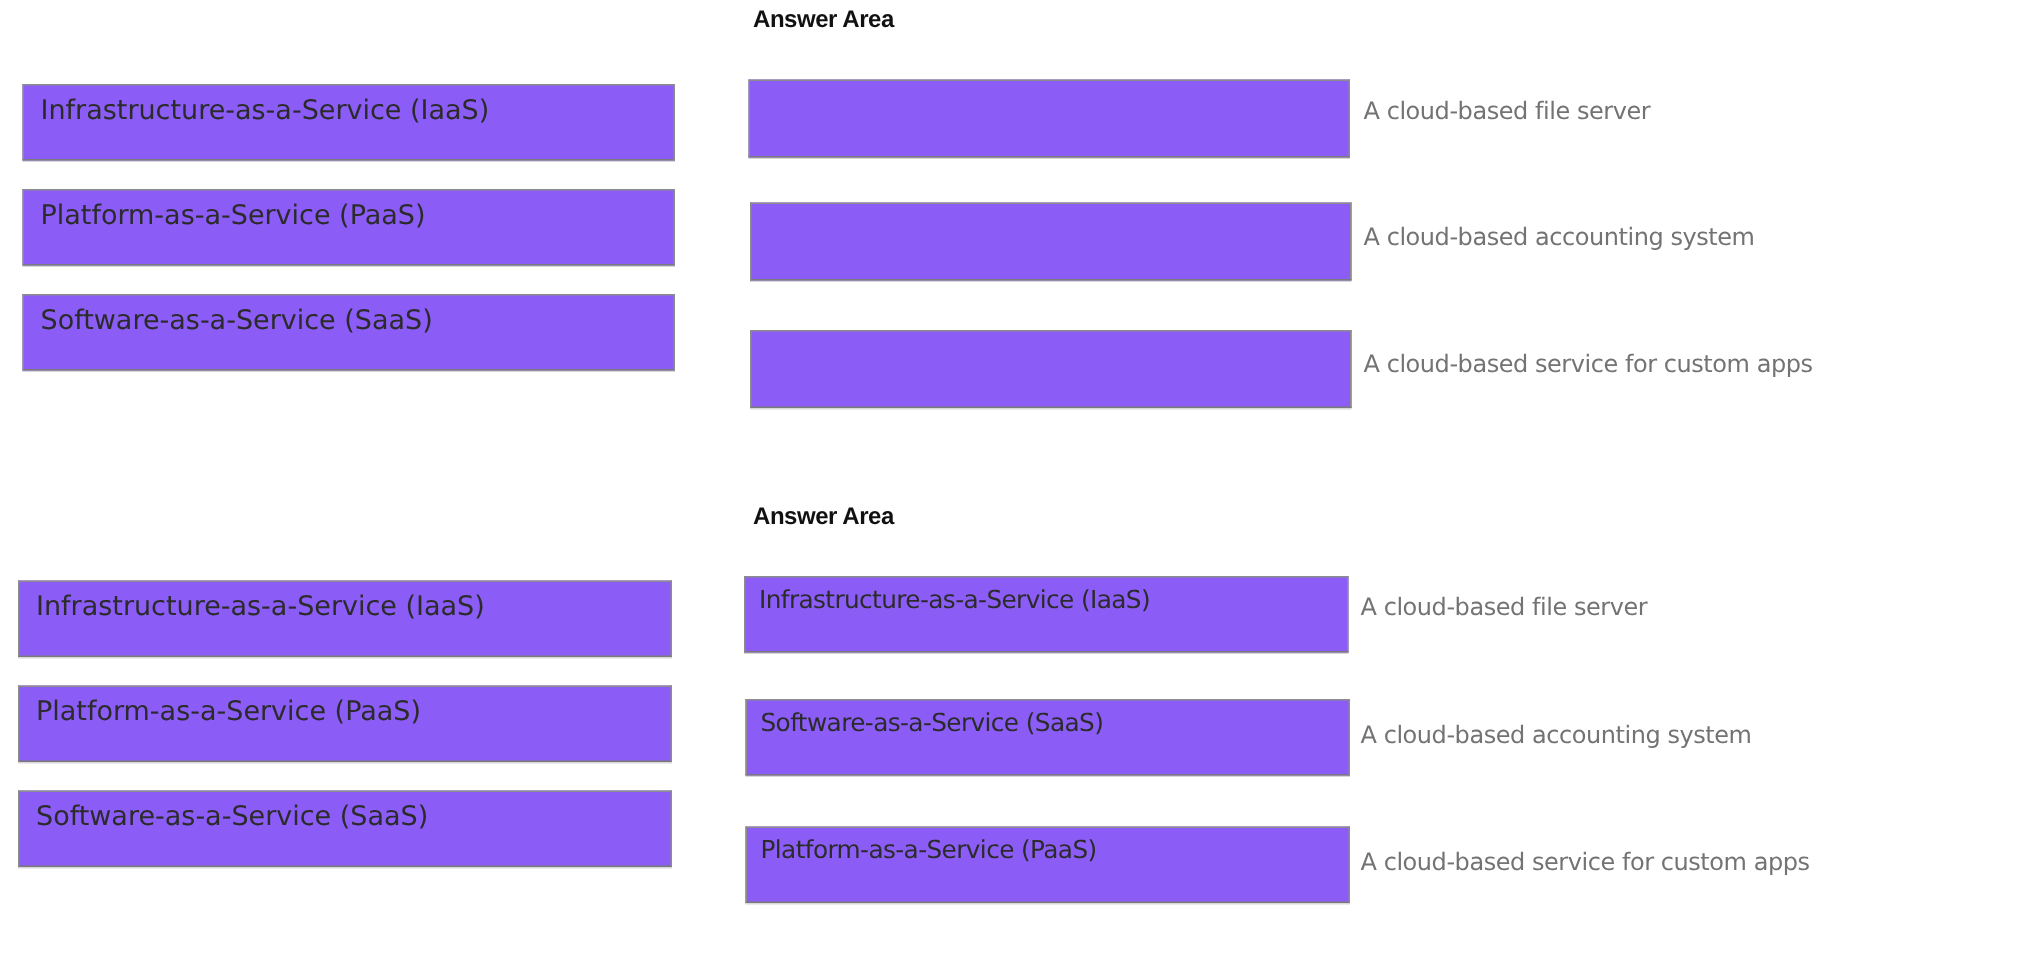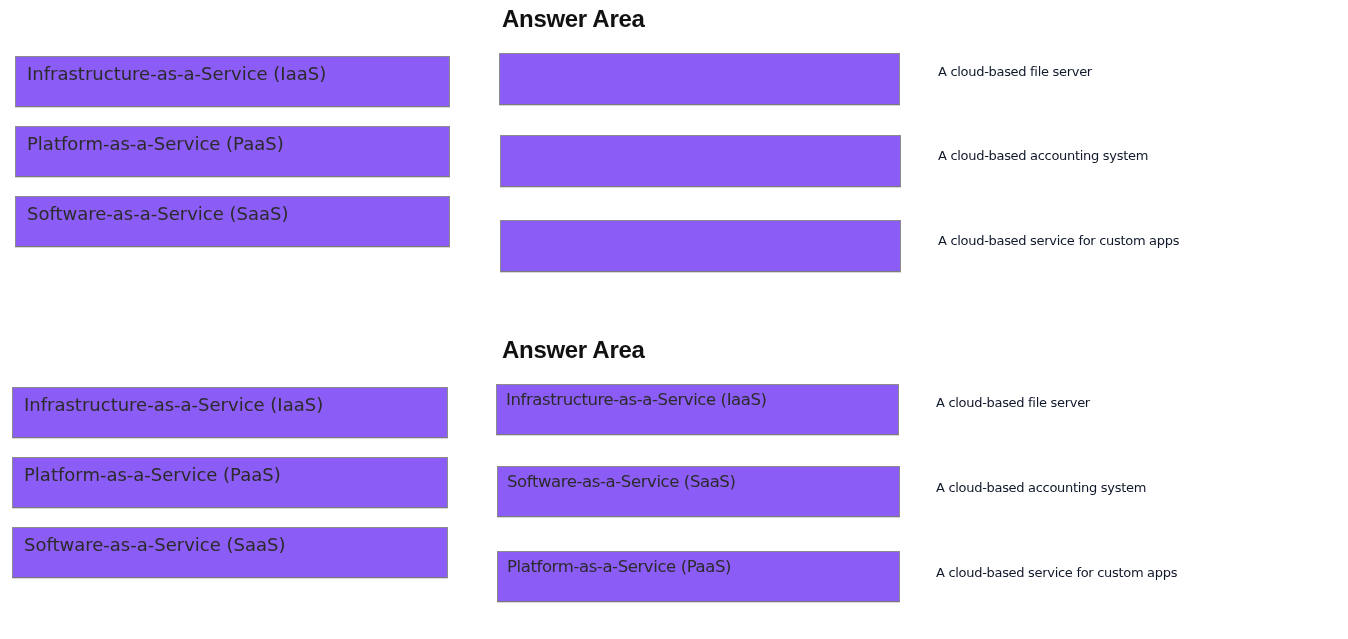--- a/index.html
+++ b/index.html
@@ -17,21 +17,21 @@
     }
     .section {
       position: absolute;
       left: 0;
       width: 1348px;
     }
     .answer-title {
       position: absolute;
       font-family: "Liberation Sans", sans-serif;
       font-weight: bold;
-      font-size: 24px;
+      font-size: 16px;
       color: #111111;
       letter-spacing: -0.3px;
     }
     .box {
       position: absolute;
       box-sizing: border-box;
       border: 1.5px solid #8c8c8c;
       border-bottom-color: #7a7a7a;
       background: #8b5cf6;
       box-shadow: 0 1px 0 #d8d8d8;
@@ -45,25 +45,24 @@
     }
     .target-box {
       padding: 5px 0 0 9px;
       font-size: 16.5px;
       color: #2b2b2b;
       white-space: nowrap;
       letter-spacing: -0.4px;
     }
     .desc {
       position: absolute;
-      font-size: 13px;
-      color: #0f172a;
+      font-size: 16px;
+      color: #737373;
       white-space: nowrap;
       letter-spacing: -0.3px;
-      margin-left: 29px;
     }
   </style>
 </head>
 <body>
 
 <div class="section" style="top:0; height:300px;">
   <div class="answer-title" style="left:502px; top:5px;">Answer Area</div>
 
   <div class="box source-box" style="left:15px; top:56px; width:435px; height:51px;">Infrastructure-as-a-Service (IaaS)</div>
   <div class="box source-box" style="left:15px; top:126px; width:435px; height:51px;">Platform-as-a-Service (PaaS)</div>

